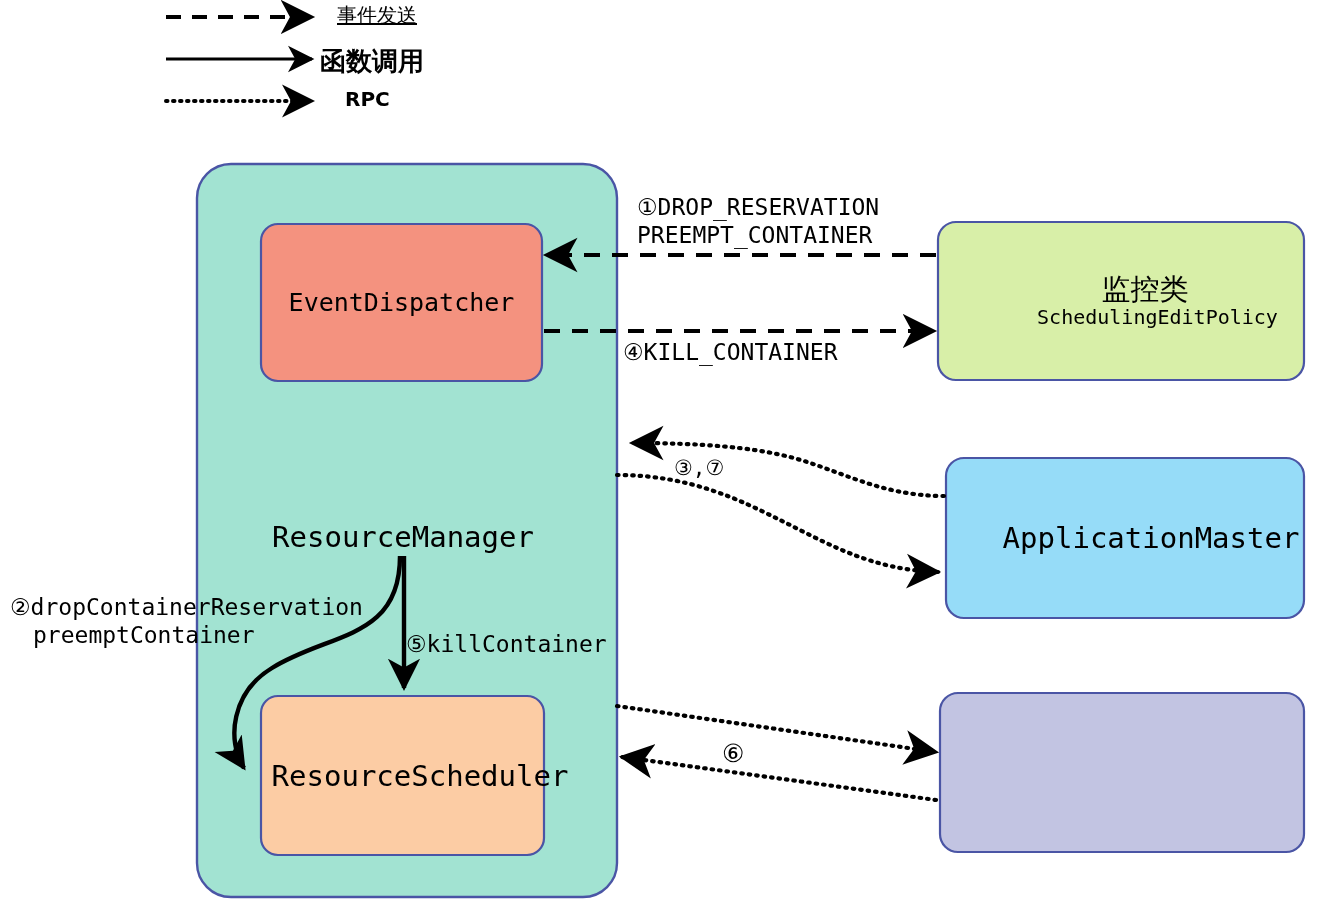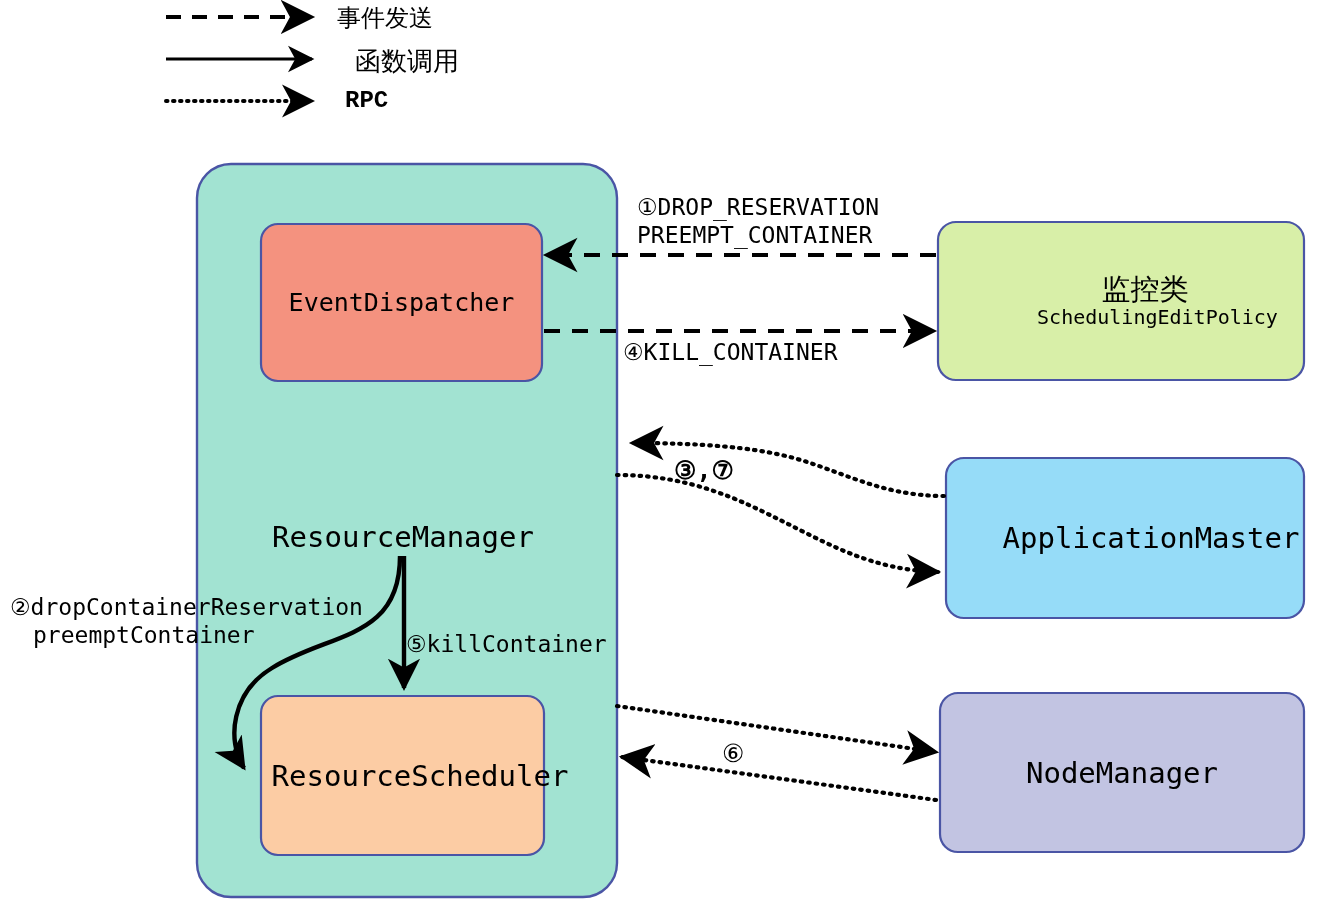--- a/index.html
+++ b/index.html
@@ -56,46 +56,45 @@
 
     <line x1="617" y1="706" x2="936" y2="752" stroke="#000" stroke-width="4.2" stroke-dasharray="1.5 6" stroke-linecap="round" marker-end="url(#ah)"></line>
 
     <line x1="936" y1="800" x2="622" y2="757" stroke="#000" stroke-width="4.2" stroke-dasharray="1.5 6" stroke-linecap="round" marker-end="url(#ah)"></line>
 
     <path d="M400,556 C 400,640 330,632 272,668 C 232,692 226,740 244,768" fill="none" stroke="#000" stroke-width="4.4" marker-end="url(#ah2)"></path>
 
     <line x1="404" y1="556" x2="404" y2="688" stroke="#000" stroke-width="4.4" marker-end="url(#ah2)"></line>
   </svg>
 
-  <div class="legend-text cjk" style="left:337px;top:2px;font-size:24px;">事件发送</div>
-  <div class="legend-text cjk" style="left:355px;top:44px;font-size:26px;">函数调用</div>
-  <div class="legend-text sans" style="left:345px;top:87px;font-size:24px;font-weight:bold;font-family:Liberation Mono, monospace;">RPC</div>
+  <div class="legend-text cjk" style="left:337px;top:2px;font-size:20px;text-decoration:underline;">事件发送</div>
+  <div class="legend-text cjk" style="left:320px;top:44px;font-size:26px;font-weight:bold;">函数调用</div>
+  <div class="legend-text sans" style="left:345px;top:87px;font-size:20px;font-weight:bold;">RPC</div>
 
   <div class="boxlabel mono" style="left:261px;top:224px;width:281px;height:157px;font-size:25px;">EventDispatcher</div>
 
   <div class="boxlabel mono" style="left:197px;top:515px;width:412px;height:44px;font-size:29px;">ResourceManager</div>
 
   <div class="boxlabel mono" style="left:261px;top:696px;width:318px;height:159px;font-size:29px;">ResourceScheduler</div>
 
   <div class="boxlabel" style="left:938px;top:222px;width:366px;height:158px;line-height:1.18;padding-left:24px;">
     <span class="cjk" style="font-size:29px;">监控类</span>
     <span class="mono" style="font-size:20px;margin-left:25px;">SchedulingEditPolicy</span>
   </div>
 
   <div class="boxlabel mono" style="left:946px;top:458px;width:410px;height:160px;font-size:29px;">ApplicationMaster</div>
 
-  <div class="boxlabel mono" style="left:940px;top:693px;width:364px;height:159px;font-size:29px;">NodeManager</div>
 
   <div class="lbl mono" style="left:637px;top:194px;font-size:23px;">①DROP_RESERVATION</div>
   <div class="lbl mono" style="left:637px;top:222px;font-size:23px;">PREEMPT_CONTAINER</div>
 
   <div class="lbl mono" style="left:623px;top:339px;font-size:23px;">④KILL_CONTAINER</div>
 
   <div class="lbl mono" style="left:10px;top:594px;font-size:23px;">②dropContainerReservation</div>
   <div class="lbl mono" style="left:33px;top:622px;font-size:23px;">preemptContainer</div>
 
   <div class="lbl mono" style="left:406px;top:631px;font-size:23px;">⑤killContainer</div>
 
-  <div class="lbl mono" style="left:674px;top:456px;font-size:25px;font-weight:bold;">③,⑦</div>
+  <div class="lbl mono" style="left:674px;top:456px;font-size:21px;">③,⑦</div>
 
   <div class="lbl mono" style="left:722px;top:739px;font-size:25px;">⑥</div>
 
 </div>
 
 </body></html>

